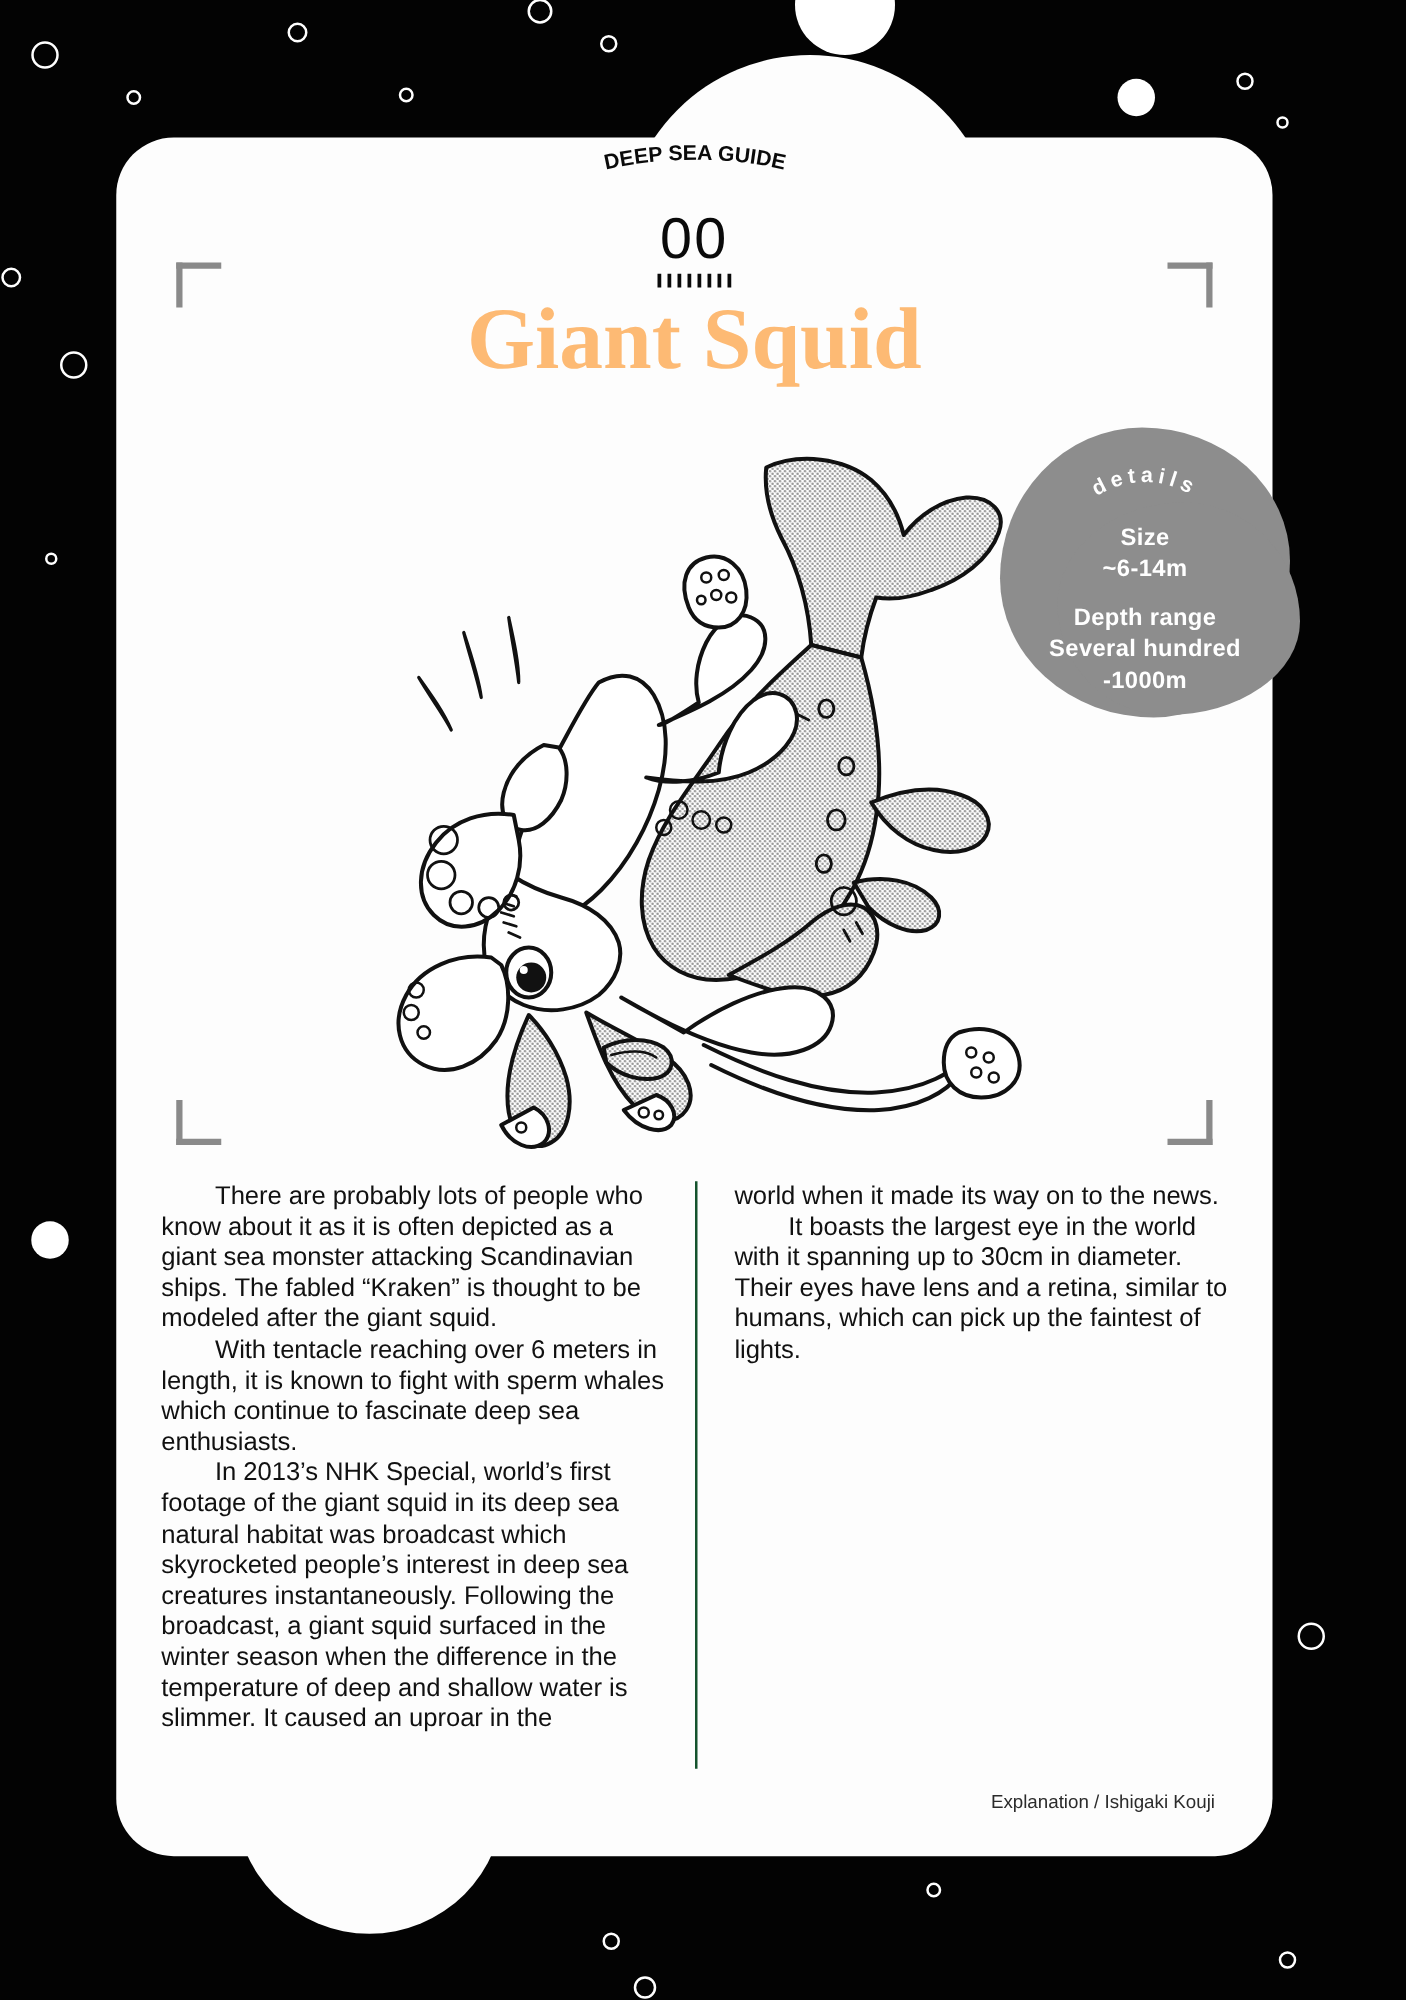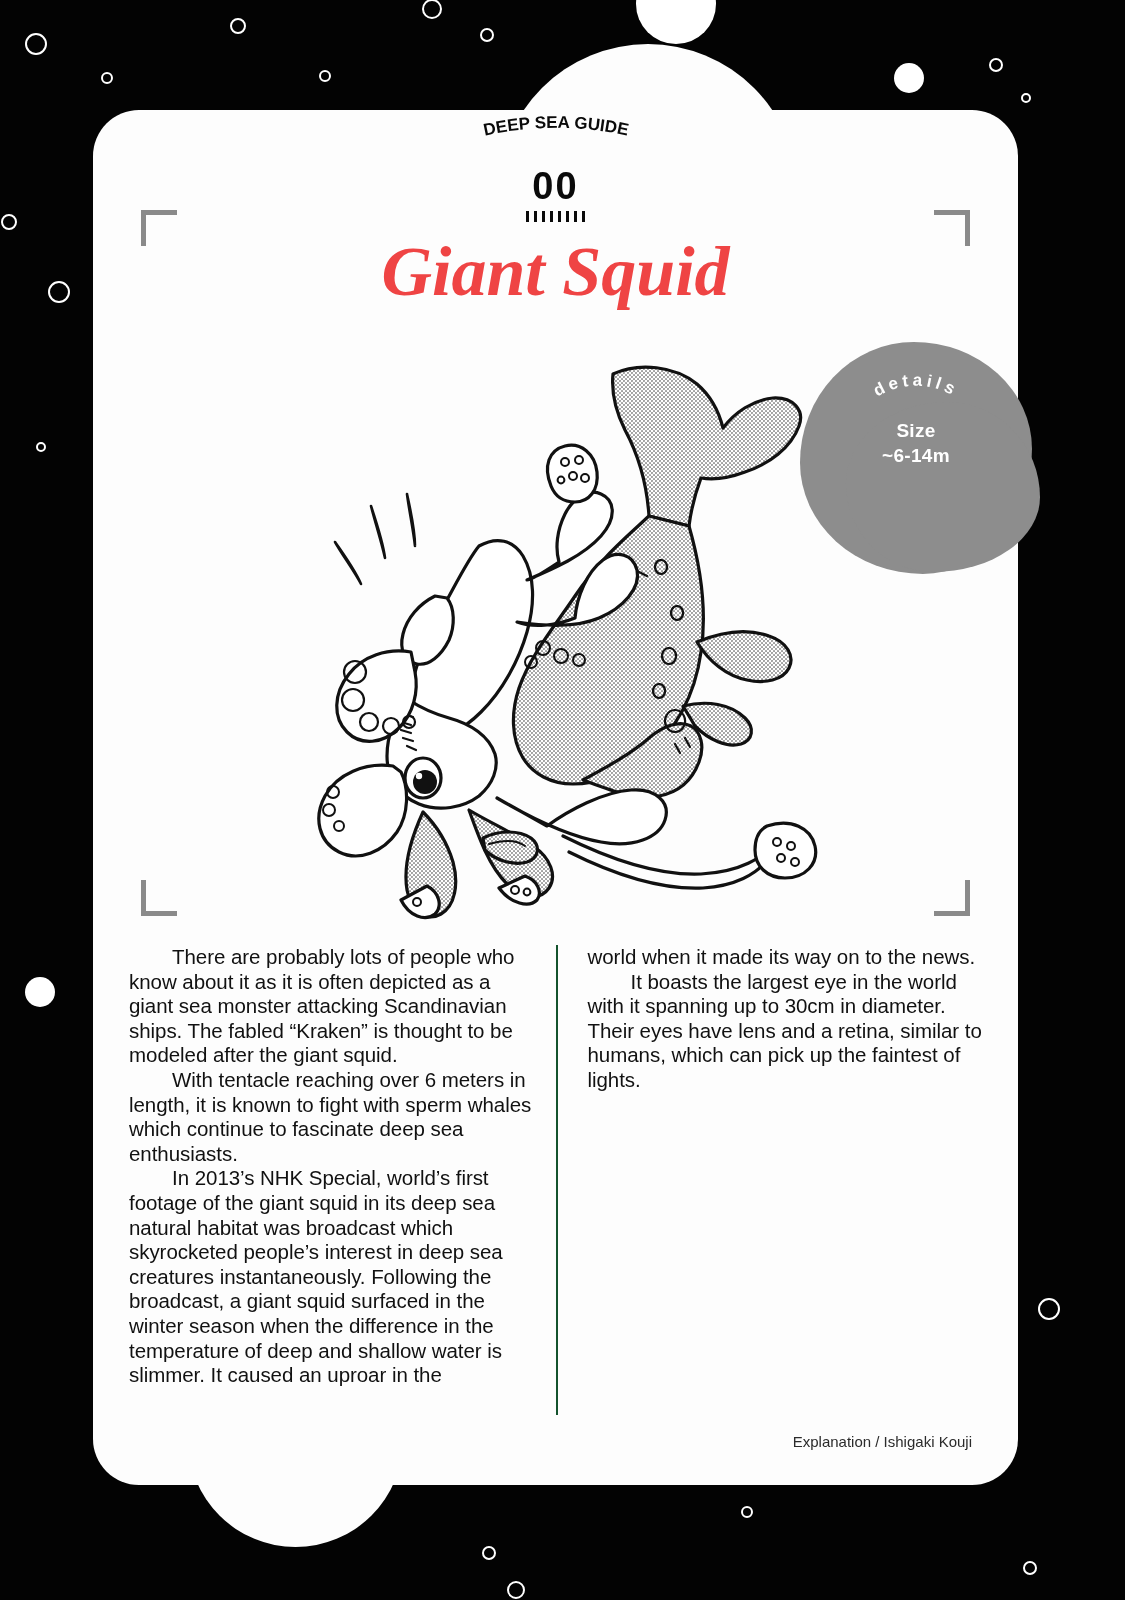--- a/index.html
+++ b/index.html
@@ -51,21 +51,21 @@
     font-weight:700; font-size:17px; letter-spacing:0px;
     fill:#0a0a0a;
   }
 
   #issue{
     position:absolute; left:0; right:0; top:57px;
     text-align:center;
   }
   #issue-num{
     font-family:"Liberation Sans", sans-serif;
-    font-weight:700; font-size:38px; letter-spacing:2px;
+    font-weight:400; font-size:46px; letter-spacing:2px;
     color:#0a0a0a; line-height:1; display:block;
   }
   #issue-ticks{
     display:flex; justify-content:center; gap:5px; margin-top:6px;
   }
   #issue-ticks i{ display:block; width:3px; height:11px; background:#0a0a0a; }
 
   
   .crop{ position:absolute; width:36px; height:36px; }
   .crop::before,.crop::after{ content:""; position:absolute; background:#8a8a8a; }
@@ -79,21 +79,21 @@
   .crop.bl::before{ left:0; bottom:0; } .crop.bl::after{ left:0; bottom:0; }
   .crop.br{ right:48px; top:770px; }
   .crop.br::before{ right:0; bottom:0; } .crop.br::after{ right:0; bottom:0; }
 
   
   #title{
     position:absolute; left:0; right:0; top:125px;
     text-align:center;
     font-family:"Liberation Serif", serif;
     font-weight:700; font-size:70px; letter-spacing:0px;
-    color:#ef4444; line-height:1.05;font-style:italic;
+    color:#fdba74; line-height:1.05;
   }
   #sciname{
     position:absolute; left:0; right:0; top:196px;
     text-align:center;
     font-family:"Liberation Serif", serif;
     font-size:27px; letter-spacing:3.5px; color:#121212;
   }
 
   
   #details{
@@ -368,20 +368,25 @@
         </defs>
       <text>
         <textPath href="#detArc" startOffset="50%" text-anchor="middle">details</textPath>
       </text>
     </svg>
     <div id="details-body">
       <div class="grp">
         <div>Size</div>
         <div>~6-14m</div>
       </div>
+      <div class="grp">
+        <div>Depth range</div>
+        <div>Several hundred</div>
+        <div>-1000m</div>
+      </div>
     </div>
   </div>
 
   <div id="copy">
     <div class="col left">
       <p>There are probably lots of people who know about it as it is often depicted as a giant sea monster attacking Scandinavian ships. The fabled “Kraken” is thought to be modeled after the giant squid.</p>
       <p>With tentacle reaching over 6 meters in length, it is known to fight with sperm whales which continue to fascinate deep sea enthusiasts.</p>
       <p>In 2013’s NHK Special, world’s first footage of the giant squid in its deep sea natural habitat was broadcast which skyrocketed people’s interest in deep sea creatures instantaneously. Following the broadcast, a giant squid surfaced in the winter season when the difference in the temperature of deep and shallow water is slimmer. It caused an uproar in the</p>
     </div>
     <div class="col right">

